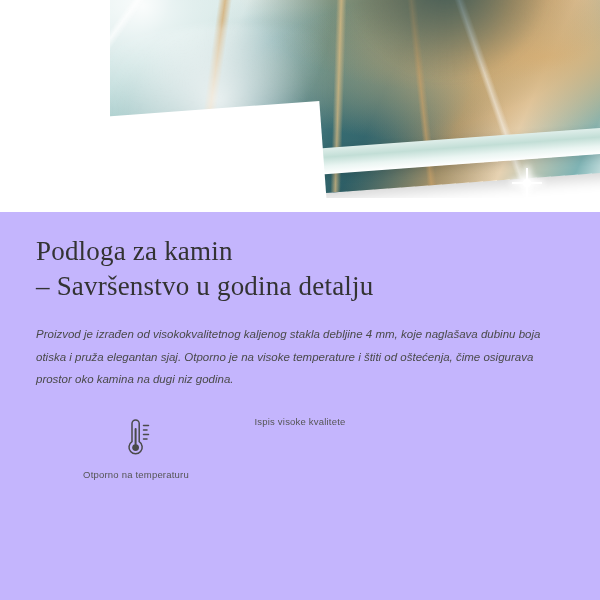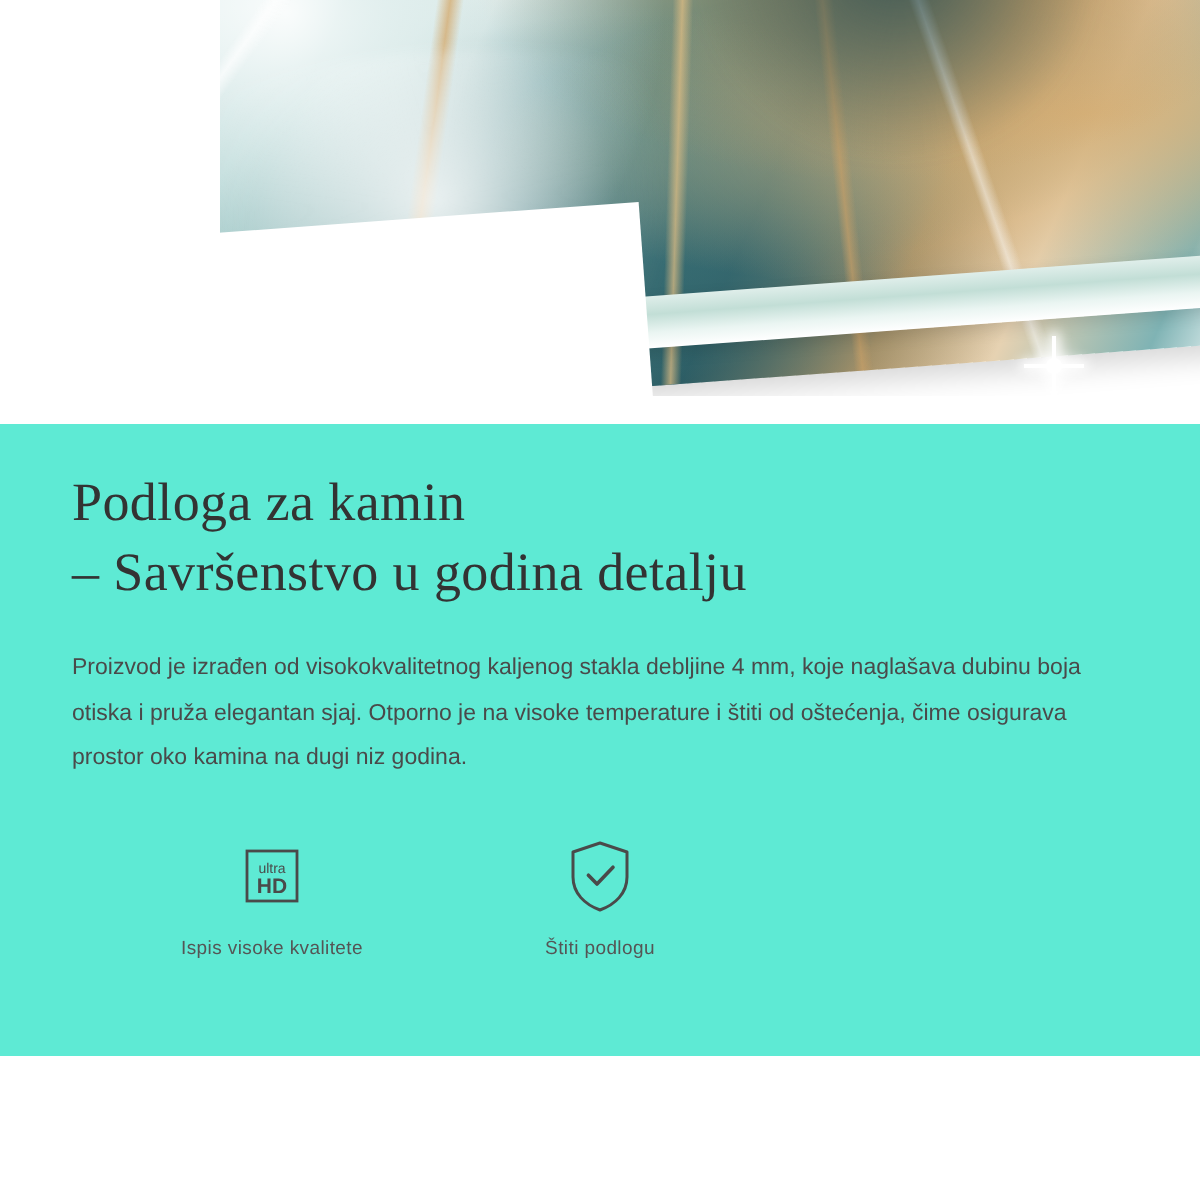--- a/index.html
+++ b/index.html
@@ -11,22 +11,22 @@
     height: 600px;
     background: #ffffff;
     font-family: "Liberation Sans", sans-serif;
     color: #3b3b3b;
     overflow: hidden;
   }
 
   .page {
     position: relative;
     width: 600px;
-    height: 528px;
-    background: #5eead4;
+    height: 600px;
+    background: #c4b5fd;
   }
 
   
   .hero {
     position: relative;
     width: 600px;
     height: 212px;
     overflow: hidden;
     background: #ffffff;
   }
@@ -169,20 +169,21 @@
     letter-spacing: 0.2px;
   }
   .title .line2 { display: block; }
 
   .para {
     font-size: 11.5px;
     line-height: 1.95;
     color: #4a4a4a;
     margin: 0;
     max-width: 535px;
+    font-style: italic;
   }
 
   
   .features {
     margin-top: 26px;
     display: grid;
     grid-template-columns: repeat(3, 1fr);
     row-gap: 14px;
     padding: 0 18px;
   }
@@ -231,40 +232,37 @@
 
   <div class="content">
     <h1 class="title">
       <span>Podloga za kamin</span>
       <span class="line2">– Savršenstvo u godina detalju</span>
     </h1>
     <p class="para">Proizvod je izrađen od visokokvalitetnog kaljenog stakla debljine 4 mm, koje naglašava dubinu boja otiska i pruža elegantan sjaj. Otporno je na visoke temperature i štiti od oštećenja, čime osigurava prostor oko kamina na dugi niz godina.</p>
 
     <div class="features">
 
-
       <div class="feature">
         <div class="feature-icon">
-          <svg width="42" height="42" viewBox="0 0 42 42">
-            <rect x="8.5" y="8.5" width="25" height="25" fill="none" stroke="#4a4a4a" stroke-width="1.4"></rect>
-            <text x="21" y="19.6" text-anchor="middle" font-family="Liberation Sans, sans-serif" font-size="7" fill="#4a4a4a">ultra</text>
-            <text x="21" y="29.6" text-anchor="middle" font-family="Liberation Sans, sans-serif" font-size="10.5" font-weight="bold" fill="#4a4a4a">HD</text>
+          <svg width="40" height="42" viewBox="0 0 40 42">
+            <g fill="none" stroke="#4a4a4a" stroke-width="1.5" stroke-linecap="round">
+              <path d="M16 6.5a3.6 3.6 0 0 1 7.2 0v18.2a6.6 6.6 0 1 1-7.2 0z"></path>
+              <circle cx="19.6" cy="30.6" r="3.4" fill="#4a4a4a" stroke="none"></circle>
+              <path d="M19.6 27.4V12" stroke-width="2"></path>
+              <path d="M27.5 8.5h5M27.5 13h3.5M27.5 17.5h5M27.5 22h3.5"></path>
+            </g>
           </svg>
         </div>
+        <div class="feature-label">Otporno na temperaturu</div>
+      </div>
+
+      <div class="feature">
         <div class="feature-label">Ispis visoke kvalitete</div>
       </div>
 
-      <div class="feature">
-        <div class="feature-icon">
-          <svg width="42" height="44" viewBox="0 0 42 44">
-            <path d="M21 5.5 34.5 10v12.5c0 8.2-6 13.8-13.5 16.5C13.5 36.3 7.5 30.7 7.5 22.5V10z" fill="none" stroke="#4a4a4a" stroke-width="1.5" stroke-linejoin="round"></path>
-            <path d="M15.2 21.6l4.3 4.4 8-8.4" fill="none" stroke="#4a4a4a" stroke-width="1.8" stroke-linecap="round" stroke-linejoin="round"></path>
-          </svg>
-        </div>
-        <div class="feature-label">Štiti podlogu</div>
-      </div>
 
 
 
 
     </div>
   </div>
 </div>
 
 </body></html>

